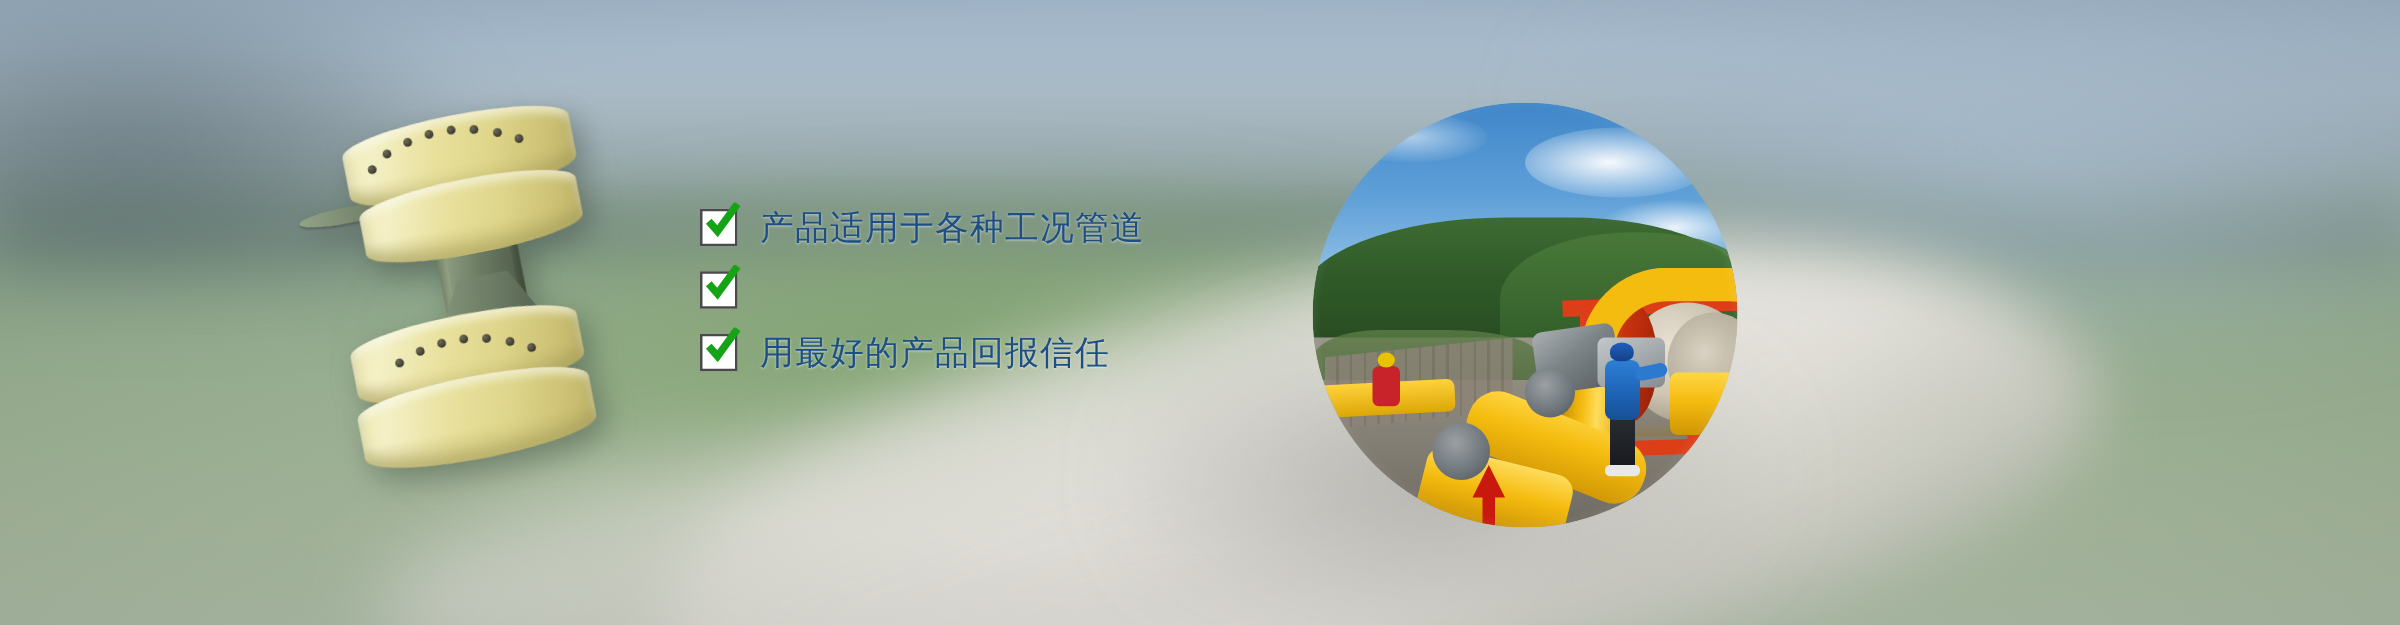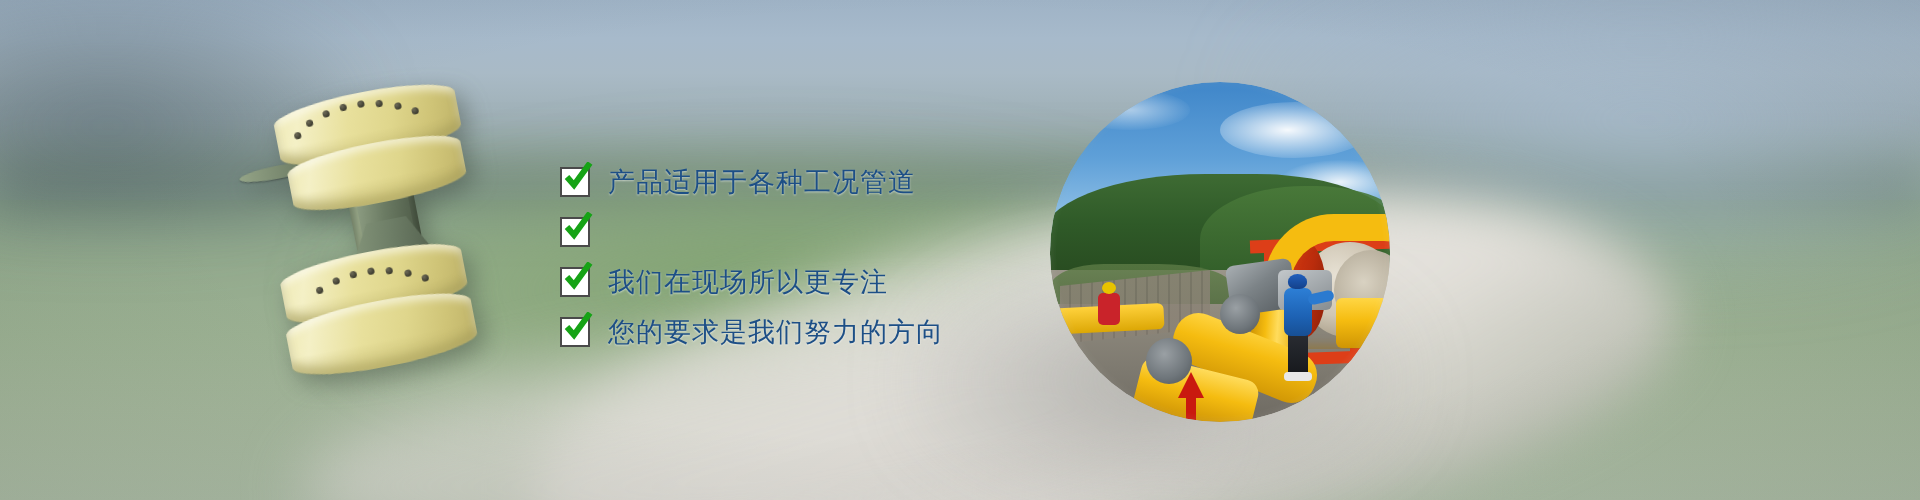--- a/index.html
+++ b/index.html
@@ -393,26 +393,18 @@
         </svg>
       </span>
     </div>
 
     <div class="bullet">
       <span class="chk">
         <svg viewBox="0 0 30 30" aria-hidden="true">
           <path d="M4 15 L11 23 L27 1" fill="none" stroke="#16a316" stroke-width="6" stroke-linecap="butt" stroke-linejoin="miter"></path>
         </svg>
       </span>
-      <span class="btext">我们在现场所以更专注</span>
+      <span class="btext">用最好的产品回报信任</span>
     </div>
 
-    <div class="bullet">
-      <span class="chk">
-        <svg viewBox="0 0 30 30" aria-hidden="true">
-          <path d="M4 15 L11 23 L27 1" fill="none" stroke="#16a316" stroke-width="6" stroke-linecap="butt" stroke-linejoin="miter"></path>
-        </svg>
-      </span>
-      <span class="btext">您的要求是我们努力的方向</span>
-    </div>
 
   </div>
 </div>
 
 </body></html>

